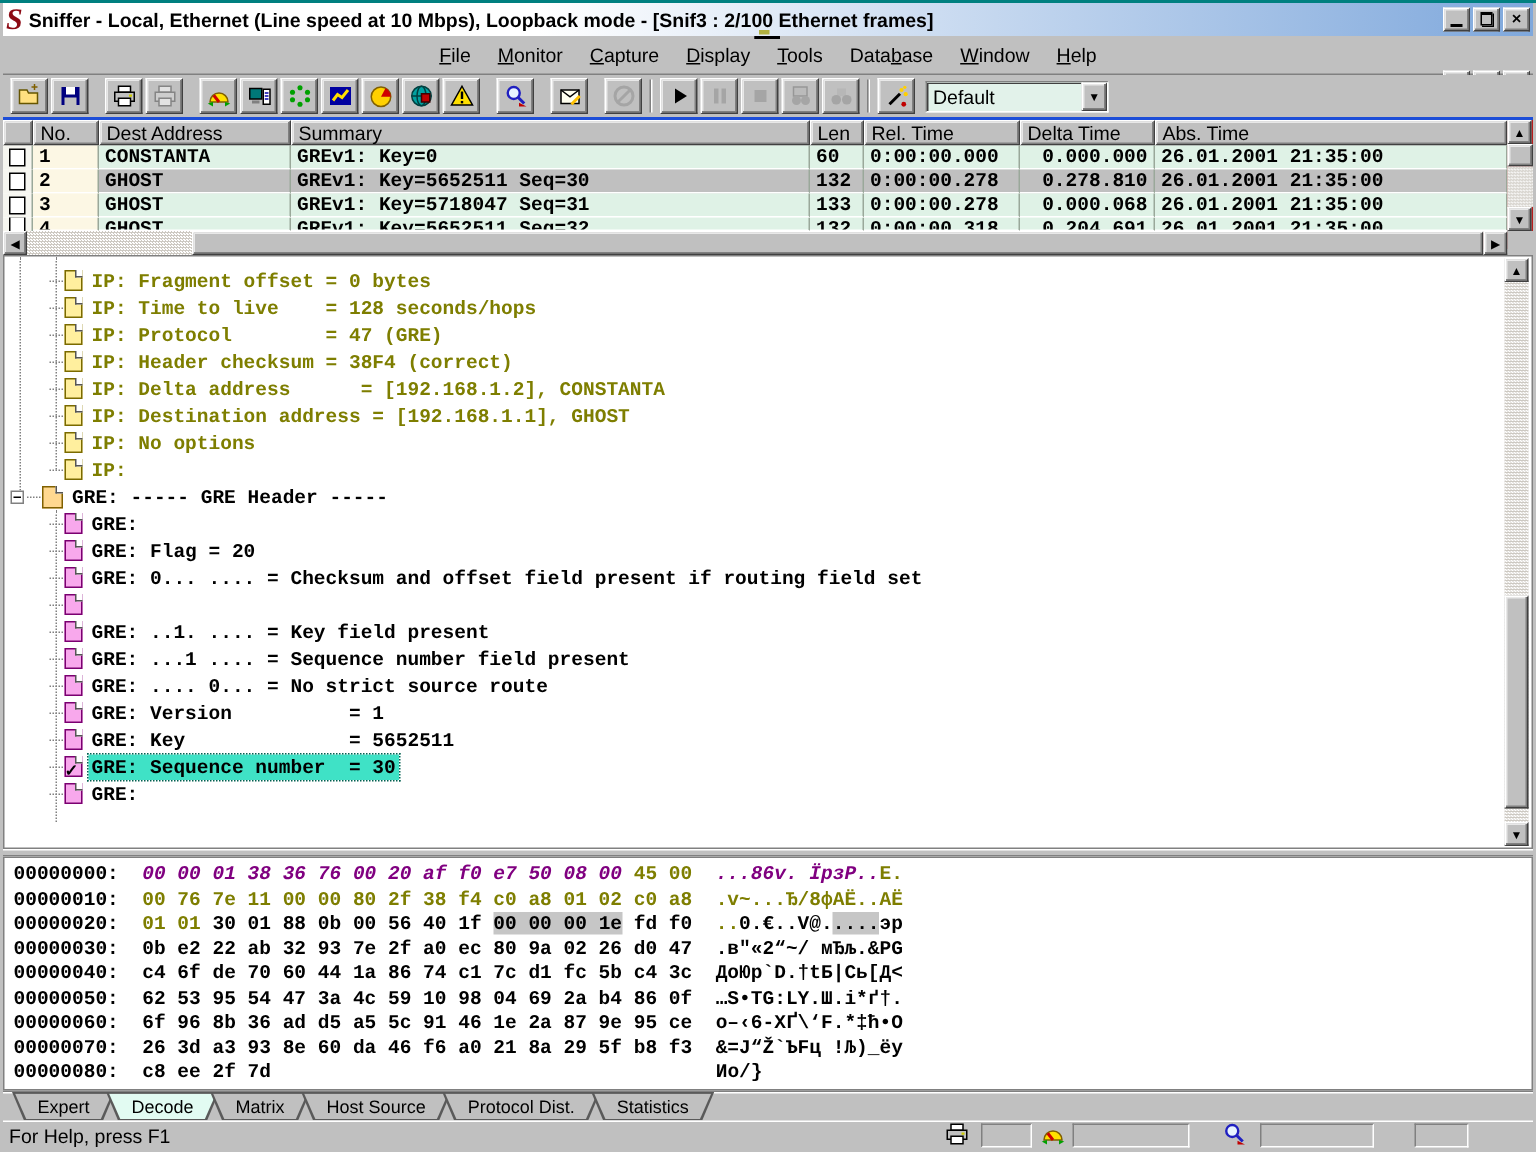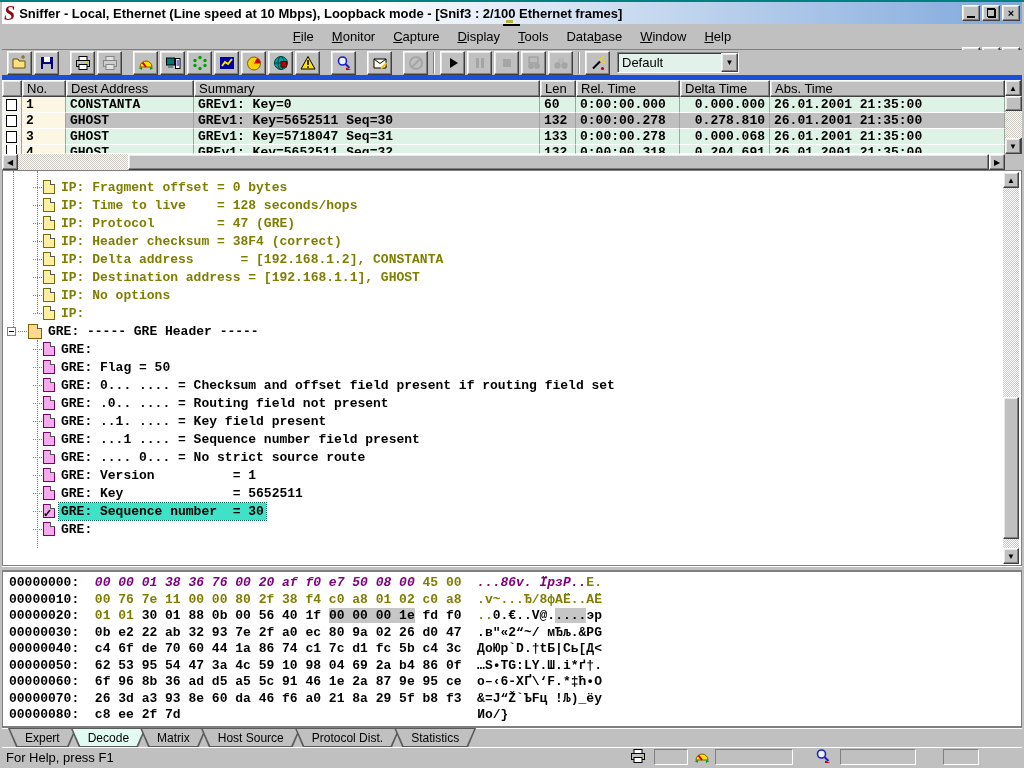--- a/index.html
+++ b/index.html
@@ -27,21 +27,21 @@
   
   #menubar { position:absolute; left:2px; top:24px; width:1020px; height:26px; background:#c0c0c0;
     display:flex; align-items:center; border-bottom:1px solid #808080; box-shadow:0 1px 0 #fff;flex-direction:column; }
   #mdi-icon { width:17px; height:15px; margin:0 6px 0 4px; background:#1a1a1a; border:1px solid #000; position:relative; }
   #mdi-icon:before { content:""; position:absolute; left:2px; bottom:2px; width:7px; height:3px; background:#b0b040; }
   .menu-item { font-size:13px; color:#000; padding:3px 9px; white-space:nowrap; }
   .menu-item u { text-decoration:underline; }
 
   
   #toolbar { position:absolute; left:2px; top:50px; width:1020px; height:30px; background:#c0c0c0;
-    display:flex; align-items:center; border-bottom:5px solid #1d4ed8; box-shadow:0 1px 0 #fff; padding-left:4px; }
+    display:flex; align-items:center; border-bottom:2px solid #1d4ed8; box-shadow:0 1px 0 #fff; padding-left:4px; }
   .tbtn { width:25px; height:24px; margin:0 1px; display:flex; align-items:center; justify-content:center; }
   .tbtn svg { width:16px; height:16px; }
   .tbtn.disabled svg { opacity:.55; filter:grayscale(1); }
   .tb-gap { width:9px; }
   .tb-sep { width:2px; height:22px; margin:0 4px; border-left:1px solid #808080; border-right:1px solid #fff; }
   #display-combo { width:122px; height:21px; margin-left:6px; display:flex; align-items:stretch;
     border:1px solid; border-color:#808080 #fff #fff #808080; box-shadow:inset 1px 1px 0 #404040; background:#e2f2ea; }
   #combo-value { flex:1; font-size:13px; padding:2px 4px; color:#000; white-space:nowrap; overflow:hidden; }
   #combo-drop { width:17px; display:flex; align-items:center; justify-content:center; font-size:8px; }
 
@@ -516,33 +516,32 @@
       <div class="dl">
         <span class="dl-indent" style="width: 30px;"></span>
         <span class="stub"></span>
         <span class="doc gre"></span>
         <span class="dl-text gre">GRE:</span>
       </div>
       <div class="dl">
         <span class="dl-indent" style="width: 30px;"></span>
         <span class="stub"></span>
         <span class="doc gre"></span>
-        <span class="dl-text gre">GRE: Flag = 50</span>
+        <span class="dl-text gre">GRE: Flag = 20</span>
       </div>
       <div class="dl">
         <span class="dl-indent" style="width: 30px;"></span>
         <span class="stub"></span>
         <span class="doc gre"></span>
         <span class="dl-text gre">GRE: 0... .... = Checksum and offset field present if routing field set</span>
       </div>
       <div class="dl">
         <span class="dl-indent" style="width: 30px;"></span>
         <span class="stub"></span>
         <span class="doc gre"></span>
-        <span class="dl-text gre">GRE: .0.. .... = Routing field not present</span>
       </div>
       <div class="dl">
         <span class="dl-indent" style="width: 30px;"></span>
         <span class="stub"></span>
         <span class="doc gre"></span>
         <span class="dl-text gre">GRE: ..1. .... = Key field present</span>
       </div>
       <div class="dl">
         <span class="dl-indent" style="width: 30px;"></span>
         <span class="stub"></span>

